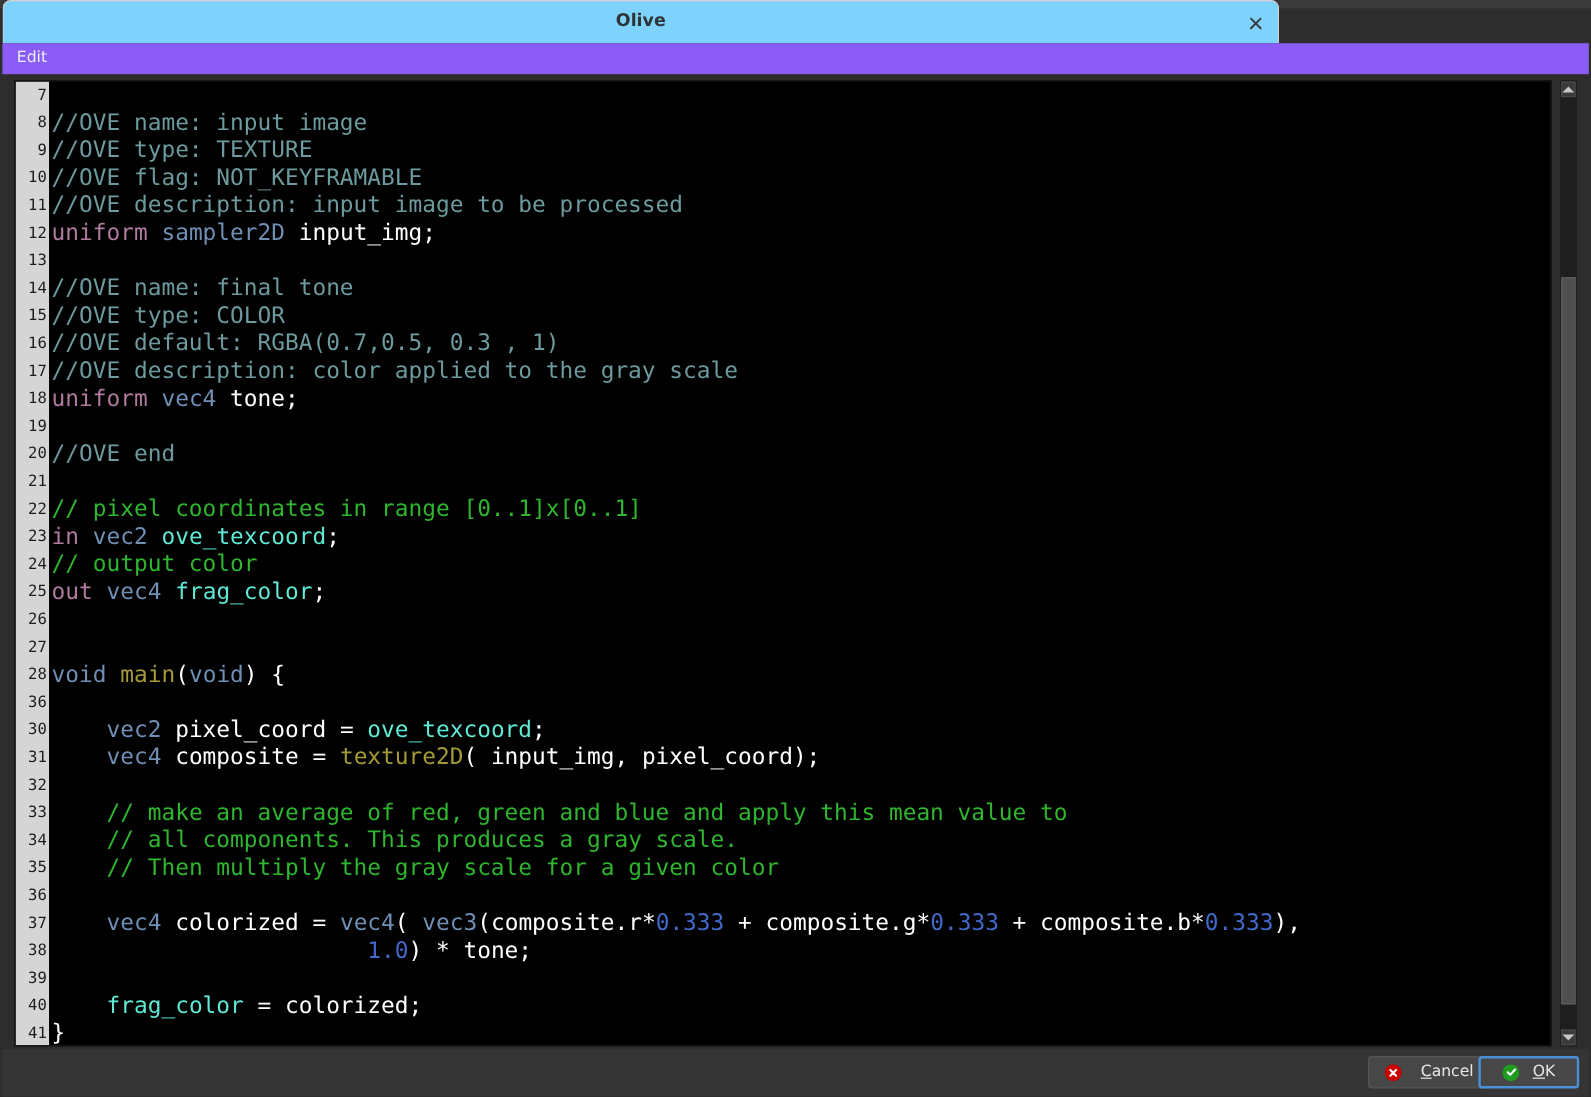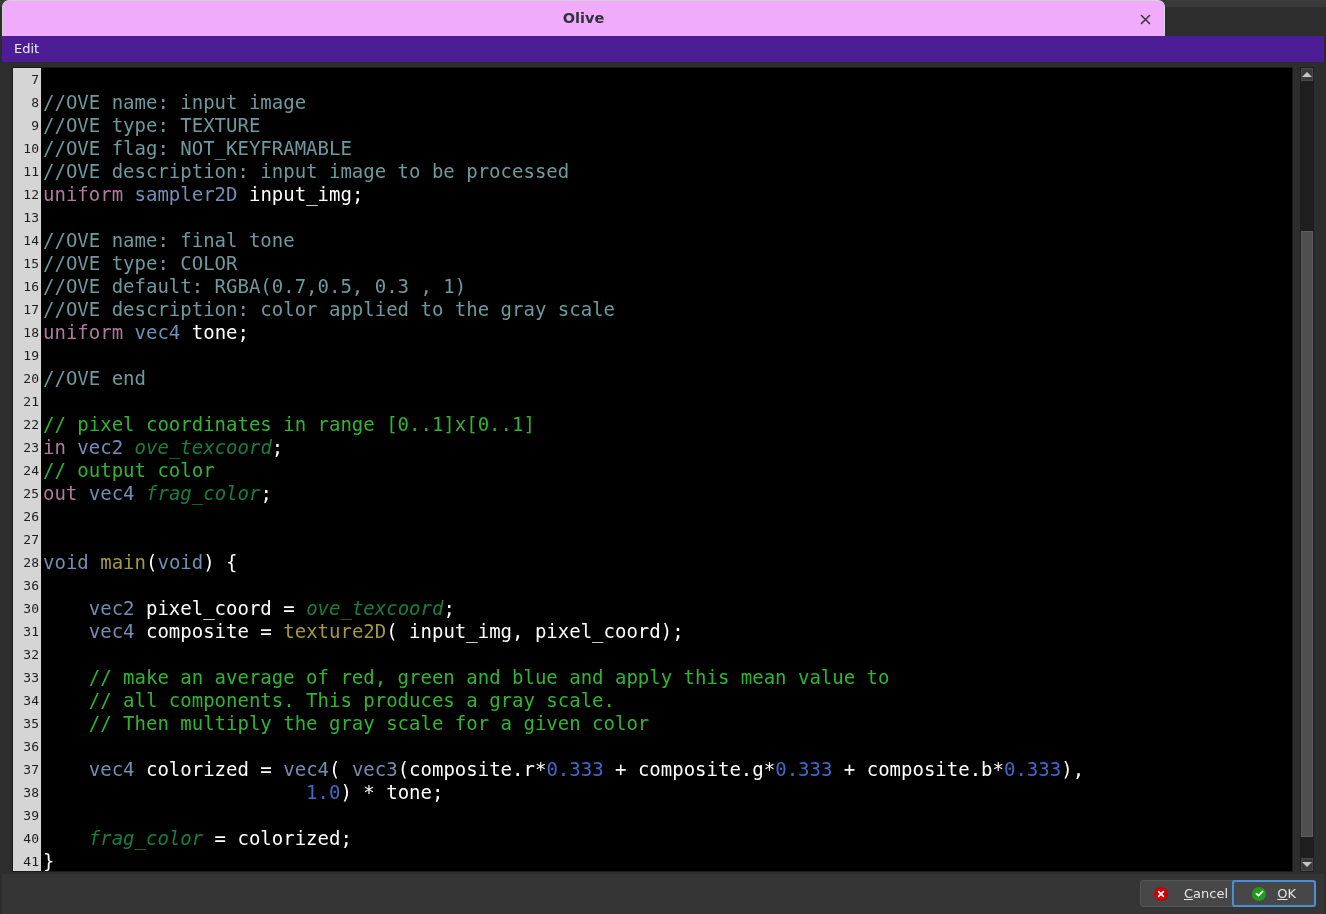--- a/index.html
+++ b/index.html
@@ -34,22 +34,22 @@
     font-size: 11.5px;
     color: #9aa3ad;
     white-space: nowrap;
     letter-spacing: .2px;
   }
 
   
   .titlebar {
     position: absolute;
     left: 2px; top: 0;
-    width: 1163px; height: 36px;
-    background: #f0abfc;
+    width: 1064px; height: 36px;
+    background: #7dd3fc;
     border-top-left-radius: 7px;
     border-top-right-radius: 7px;
     border: 1px solid #d4d4d4;
     border-bottom: none;
     box-sizing: border-box;
   }
   .titlebar .title {
     position: absolute;
     left: 0; right: 0; top: 9px;
     text-align: center;
@@ -66,21 +66,21 @@
     display: flex; align-items: center; justify-content: center;
     cursor: pointer;
   }
   .close-btn svg { display:block; }
 
   
   .menubar {
     position: absolute;
     left: 2px; top: 36px;
     width: 1322px; height: 26px;
-    background: #4c1d95;
+    background: #8b5cf6;
     box-sizing: border-box;
     display: flex;
     align-items: center;
   }
   .menu-item {
     padding: 2px 10px 3px 12px;
     font-size: 13px;
     color: #e8f0f5;
     cursor: default;
   }
@@ -135,21 +135,21 @@
   }
   .code div { height: 23px; }
 
   
   .t-ove   { color: #6c9a9e; }       
   .t-cmt   { color: #2fb62f; }       
   .t-kw    { color: #b07a9e; }       
   .t-type  { color: #6f8fb5; }       
   .t-fn    { color: #a49a38; }       
   .t-id    { color: #ffffff; text-align: center; }       
-  .t-var   { color: #15803d; font-style: italic; }       
+  .t-var   { color: #5eead4; }       
   .t-num   { color: #4169c9; }       
   .t-punct { color: #ffffff; }
 
   
   .scrollbar {
     position: absolute;
     right: 10px; top: 5px;
     width: 14px; height: 805px;
     background: #2a2a2a;
     border: 1px solid #1f1f1f;

